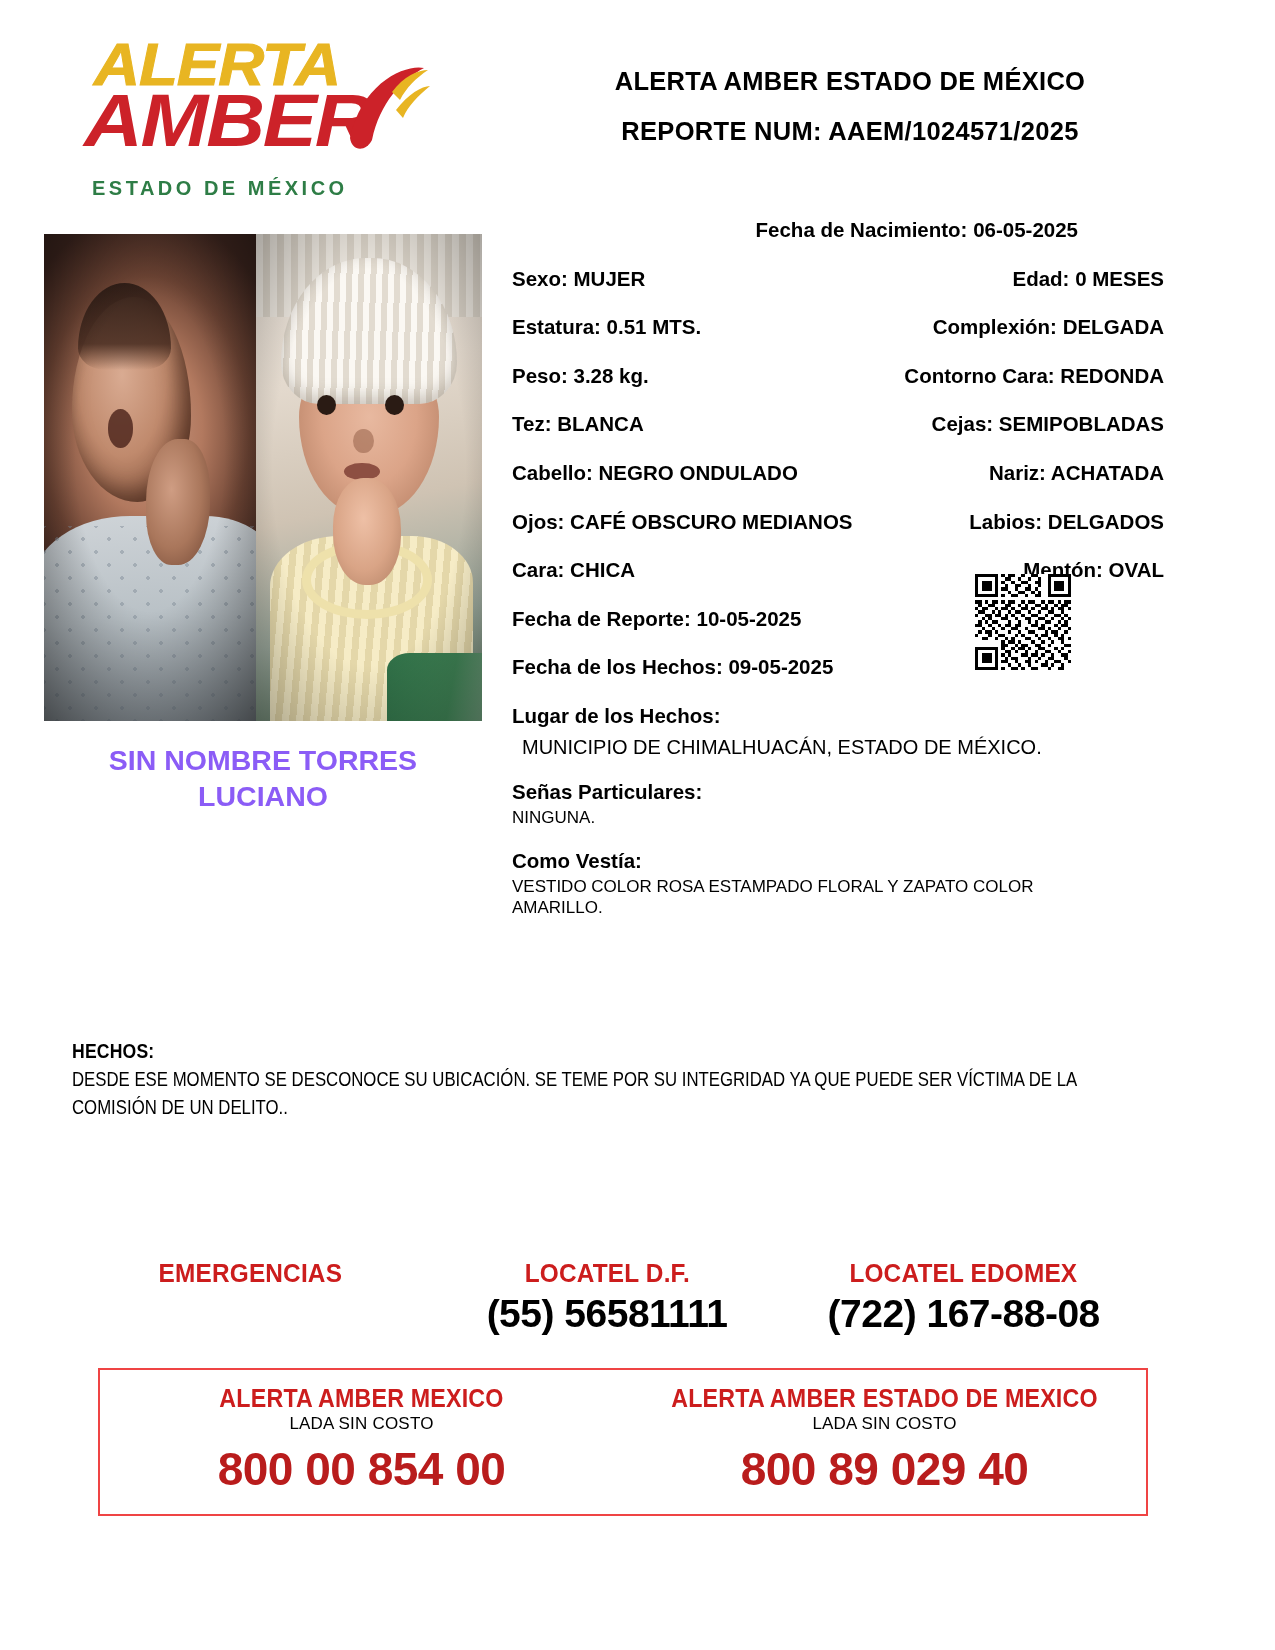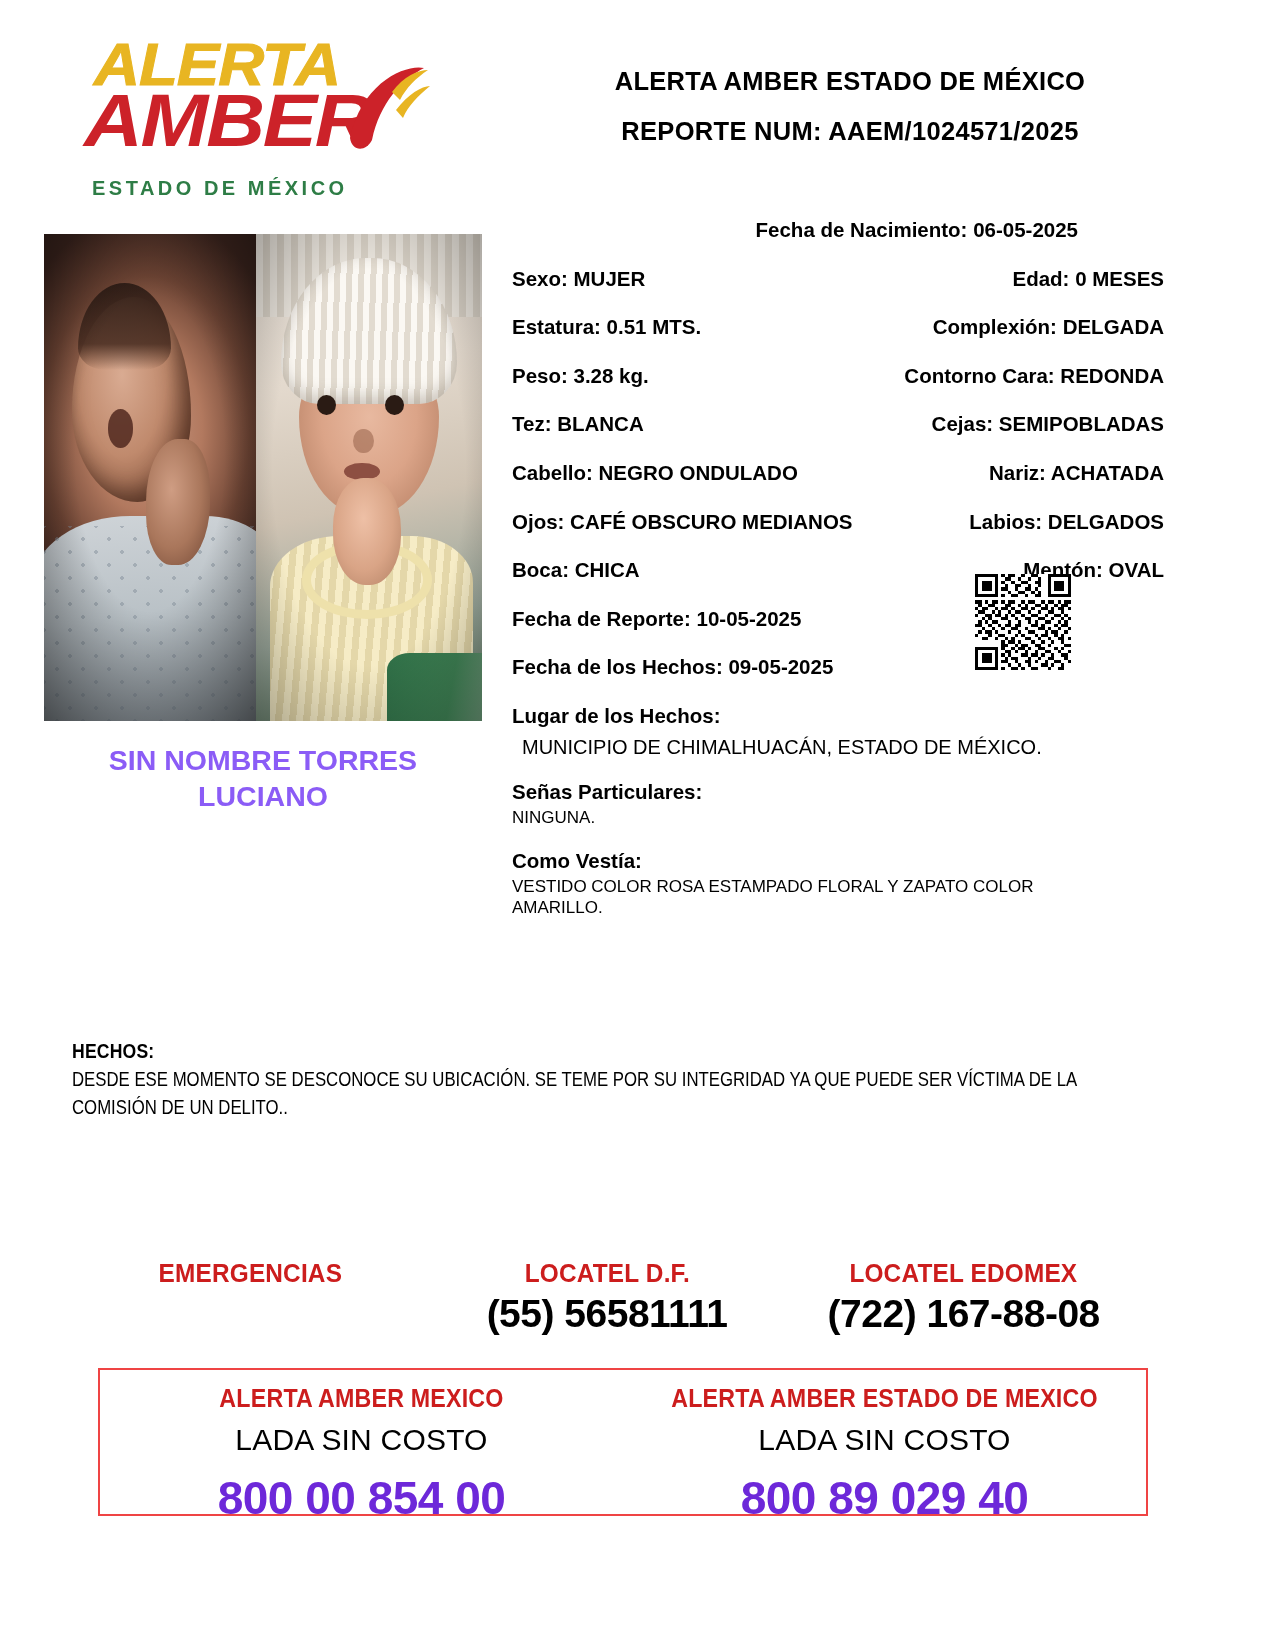--- a/index.html
+++ b/index.html
@@ -366,31 +366,31 @@
   .fb-col .fb-title {
     color: #cc1d1d;
     font-size: 25px;
     font-weight: bold;
     transform: scaleX(.93);
     white-space: nowrap;
     letter-spacing: .2px;
   }
   .fb-col .fb-sub {
     color: #000000;
-    font-size: 30px;
+    font-size: 17px;
     font-weight: normal;
-    margin-top: 10px;
+    margin-top: 1px;
     letter-spacing: .2px;
     white-space: nowrap;
   }
   .fb-col .fb-num {
-    color: #6d28d9;
+    color: #b91c1c;
     font-size: 46px;
     font-weight: bold;
-    margin-top: 14px;
+    margin-top: 8px;
     letter-spacing: -.5px;
     white-space: nowrap;
   }
 </style>
 </head>
 <body>
 
 <div id="header">
 
   <div id="logo-block">
@@ -478,21 +478,21 @@
     <span class="lbl-left">Cabello: NEGRO ONDULADO</span>
     <span class="lbl-right">Nariz:  ACHATADA</span>
   </div>
 
   <div class="row">
     <span class="lbl-left">Ojos:  CAFÉ OBSCURO MEDIANOS</span>
     <span class="lbl-right">Labios:  DELGADOS</span>
   </div>
 
   <div class="row">
-    <span class="lbl-left">Boca: CHICA</span>
+    <span class="lbl-left">Cara: CHICA</span>
     <span class="lbl-right">Mentón:  OVAL</span>
   </div>
 
   <div class="row">
     <span class="lbl-left">Fecha de Reporte:  10-05-2025</span>
   </div>
 
   <div class="row">
     <span class="lbl-left">Fecha de los Hechos: 09-05-2025</span>
   </div>

